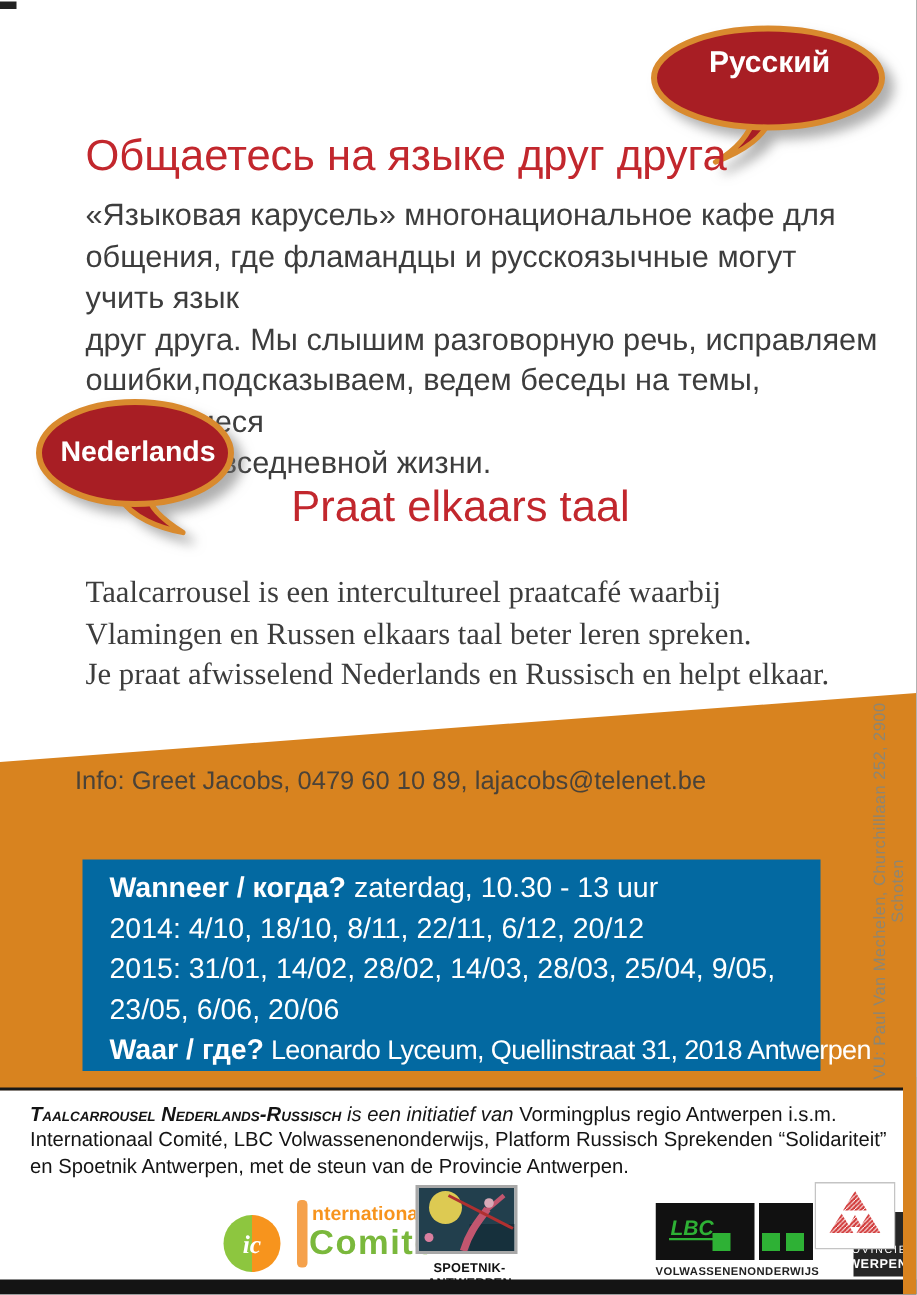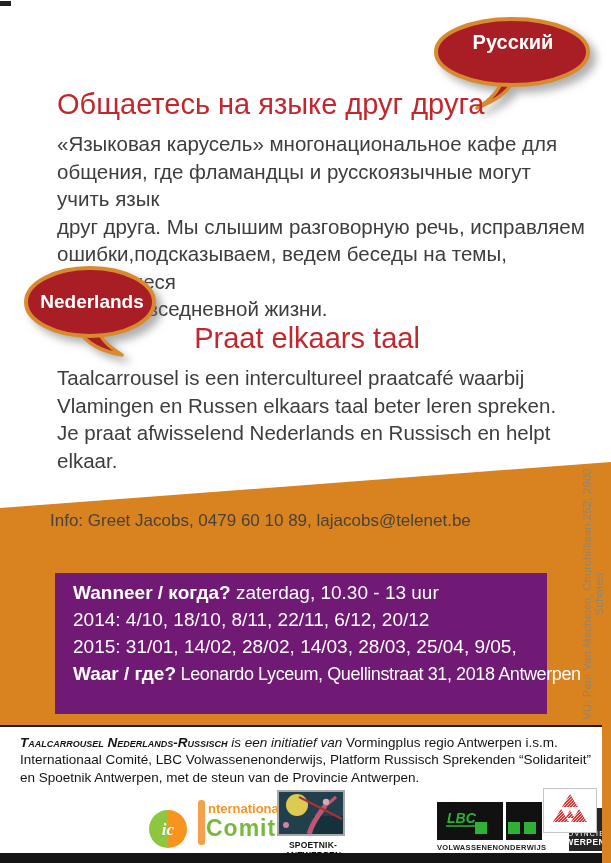--- a/index.html
+++ b/index.html
@@ -19,34 +19,34 @@
   .bubble-label { color:#fff; font-weight:bold; text-align:center; }
   .bubble-label.ru { left:437px; top:31px; width:152px; font-size:20px; }
   .bubble-label.nl { left:30px; top:291px; width:124px; font-size:19px; }
 
   
   .heading { color:#c2272d; font-size:29px; }
   .h-ru { left:57px; top:88px; }
   .h-nl { left:57px; top:322px; width:500px; text-align:center; }
   .para { color:#3d3d3d; font-size:20.5px; line-height:27.5px; }
   .p-ru { left:57px; top:130px; width:530px; }
-  .p-nl { left:57px; top:364px; width:540px; }
+  .p-nl { left:57px; top:382px; width:540px;font-family:Liberation Serif, serif; }
 
   
   .orange-band {
     left:0; top:455px; width:611px; height:272px; background:#d8831f;
     clip-path:polygon(0 53px, 611px 7px, 611px 272px, 0 272px);
   }
   .orange-strip { left:602px; top:718px; width:9px; height:145px; background:#d8831f; z-index:6; }
 
   .contact { left:50px; top:507px; font-size:17px; line-height:28px; color:#4a4238; }
 
   .schedule-box {
     left:55px; top:573px; width:492px; height:141px; box-sizing:border-box;
-    background:#701a75; padding:6px 0 0 18px;
+    background:#0369a1; padding:6px 0 0 18px;
     color:#ffffff; font-size:19px; line-height:27px; white-space:nowrap;
   }
   .schedule-box b { font-weight:bold; }
   .cond { font-size:18px; letter-spacing:-0.4px; }
 
   .vu-line {
     left:452px; top:587px; width:272px; height:14px;
     transform:rotate(-90deg);
     font-size:11px; color:#8e8672; letter-spacing:0.3px; text-align:center; z-index:3;
   }
@@ -126,20 +126,21 @@
   <div class="abs orange-strip"></div>
 
   <div class="abs contact">
     <div>Info: Greet Jacobs, 0479 60 10 89, lajacobs@telenet.be</div>
   </div>
 
   <div class="abs schedule-box">
     <div><b>Wanneer / когда?</b><span> zaterdag, 10.30 - 13 uur</span></div>
     <div>2014: 4/10, 18/10, 8/11, 22/11, 6/12, 20/12</div>
     <div>2015: 31/01, 14/02, 28/02, 14/03, 28/03, 25/04, 9/05,</div>
+    <div>23/05, 6/06, 20/06</div>
     <div><b>Waar / где?</b><span class="cond"> Leonardo Lyceum, Quellinstraat 31, 2018 Antwerpen</span></div>
   </div>
 
   <div class="abs vu-line">VU: Paul Van Mechelen, Churchilllaan 252, 2900 Schoten</div>
 
   <div class="abs divider"></div>
 
   <div class="abs credits"><span class="sc">Taalcarrousel Nederlands-Russisch</span><span class="it"> is een initiatief van </span><span>Vormingplus regio Antwerpen i.s.m. Internationaal Comité, LBC Volwassenenonderwijs, Platform Russisch Sprekenden “Solidariteit” en Spoetnik Antwerpen, met de steun van de Provincie Antwerpen.</span></div>
 
 

